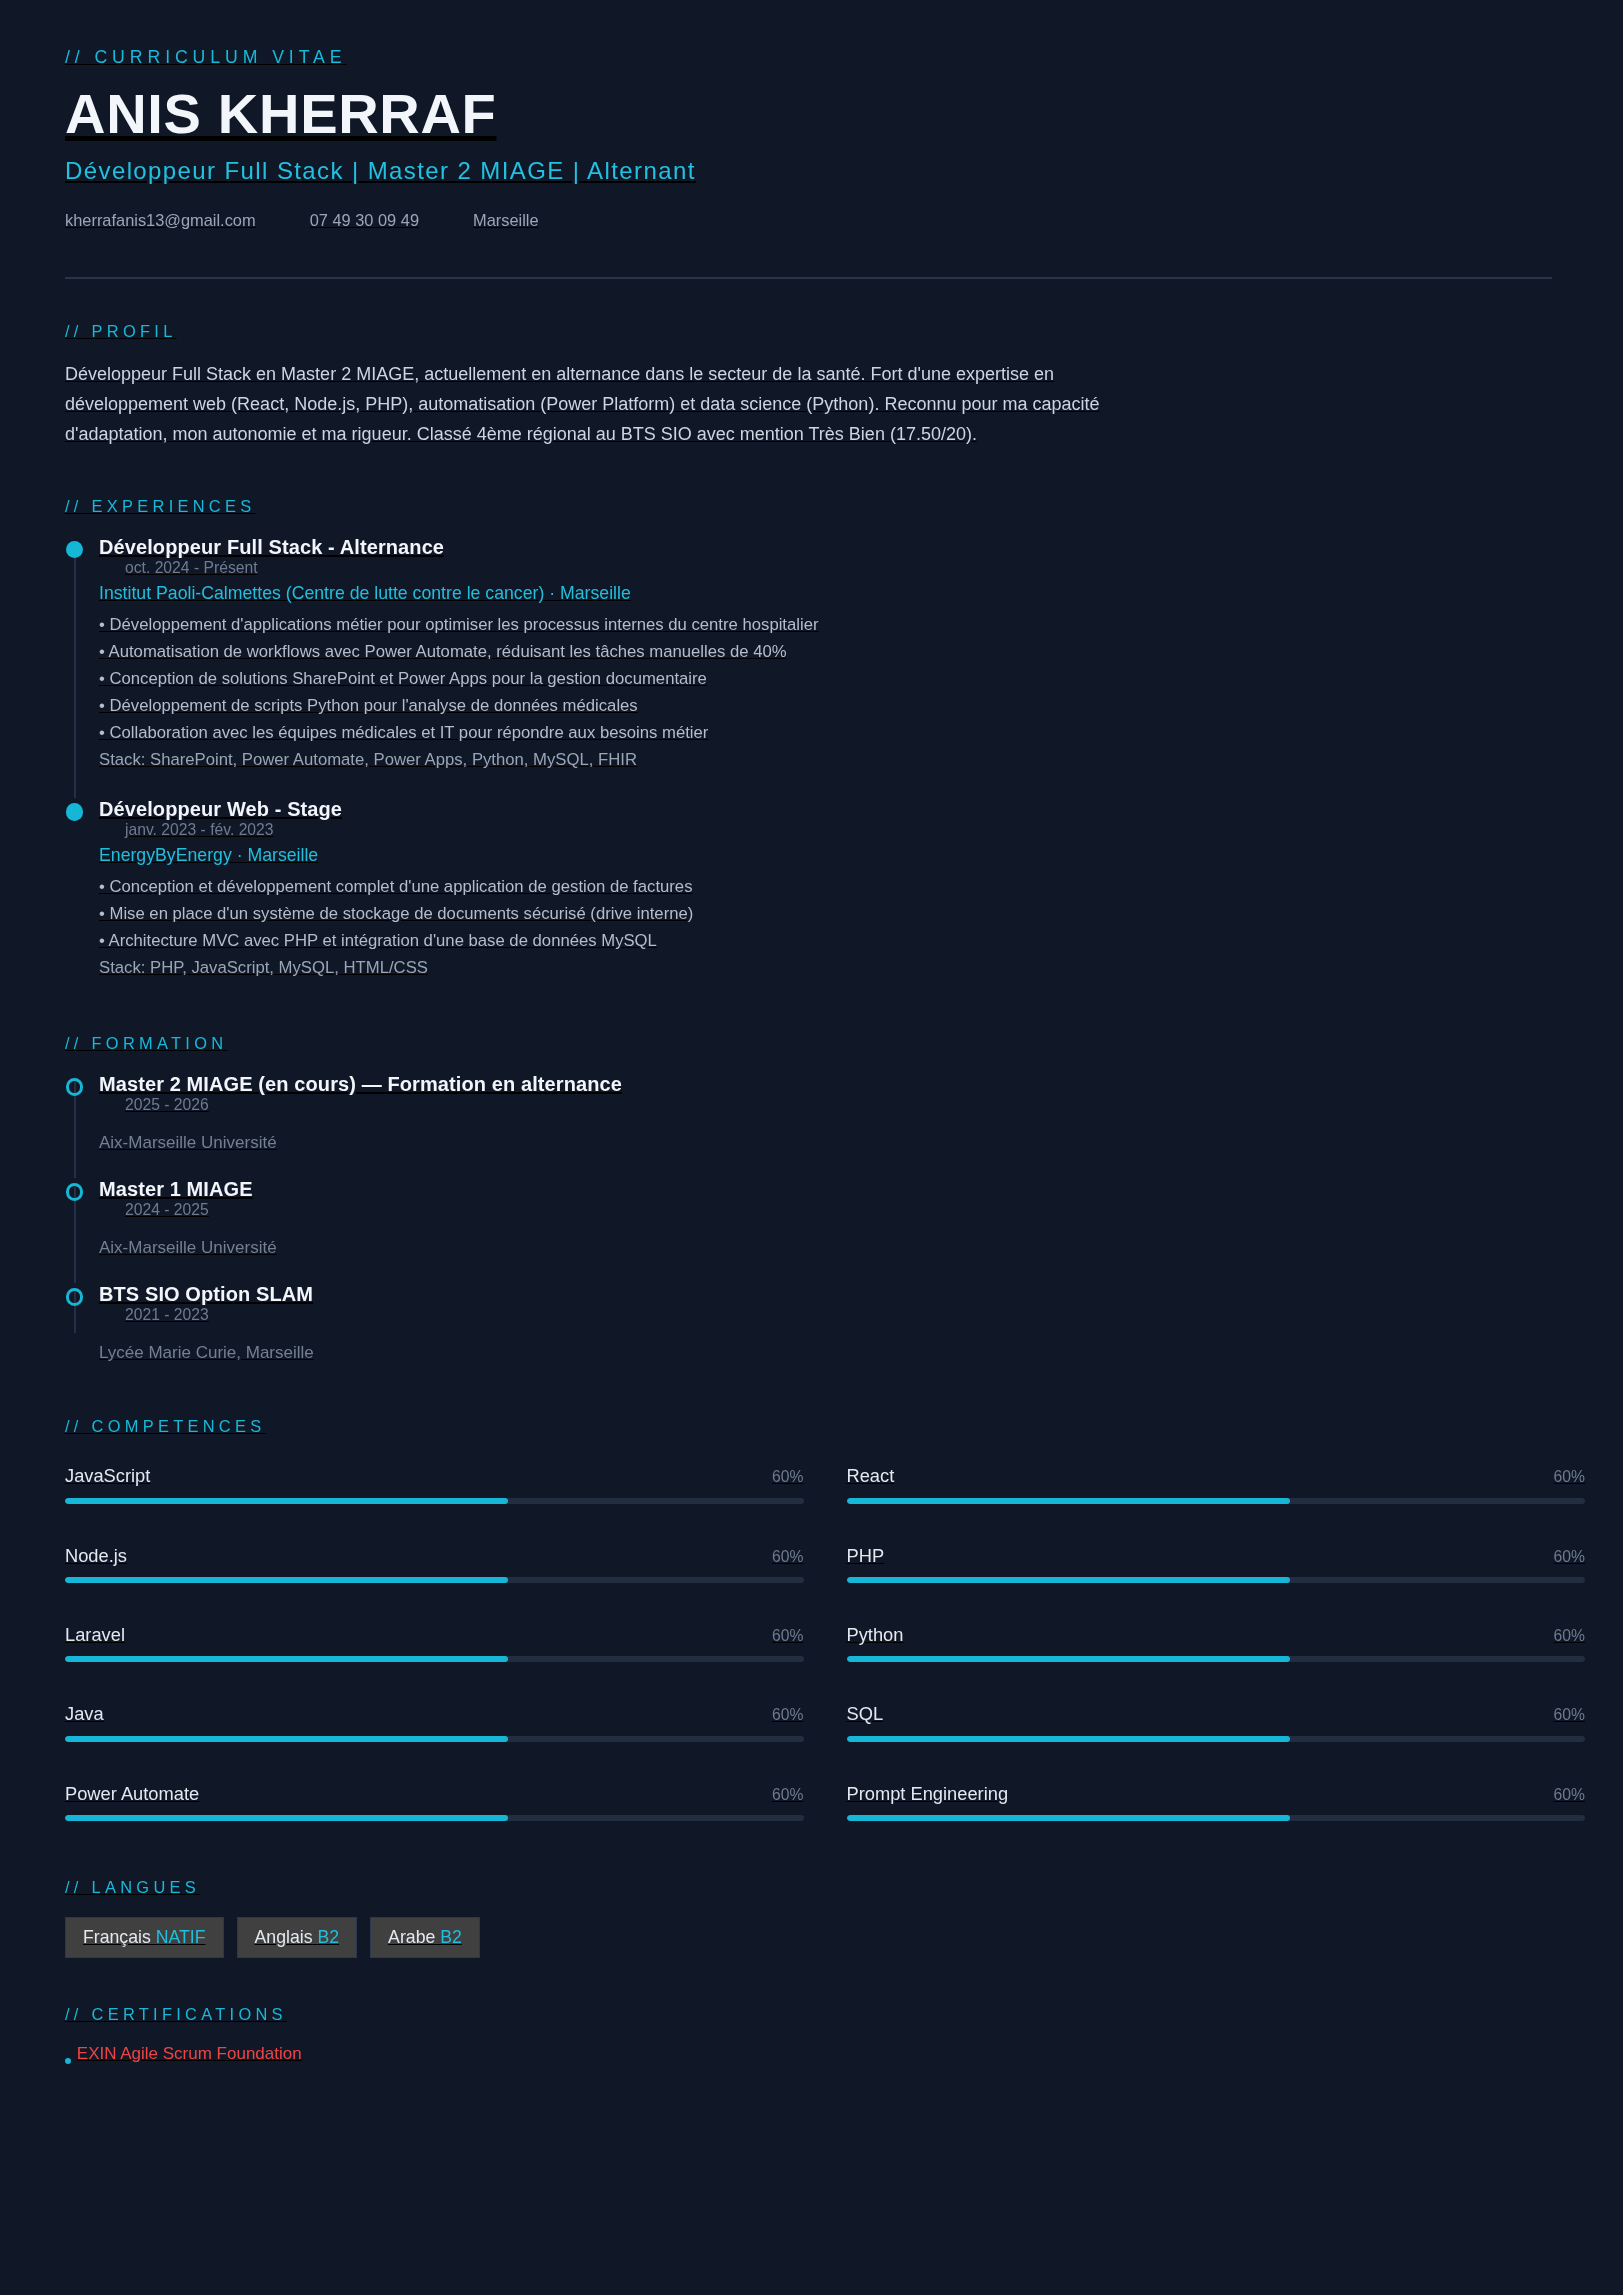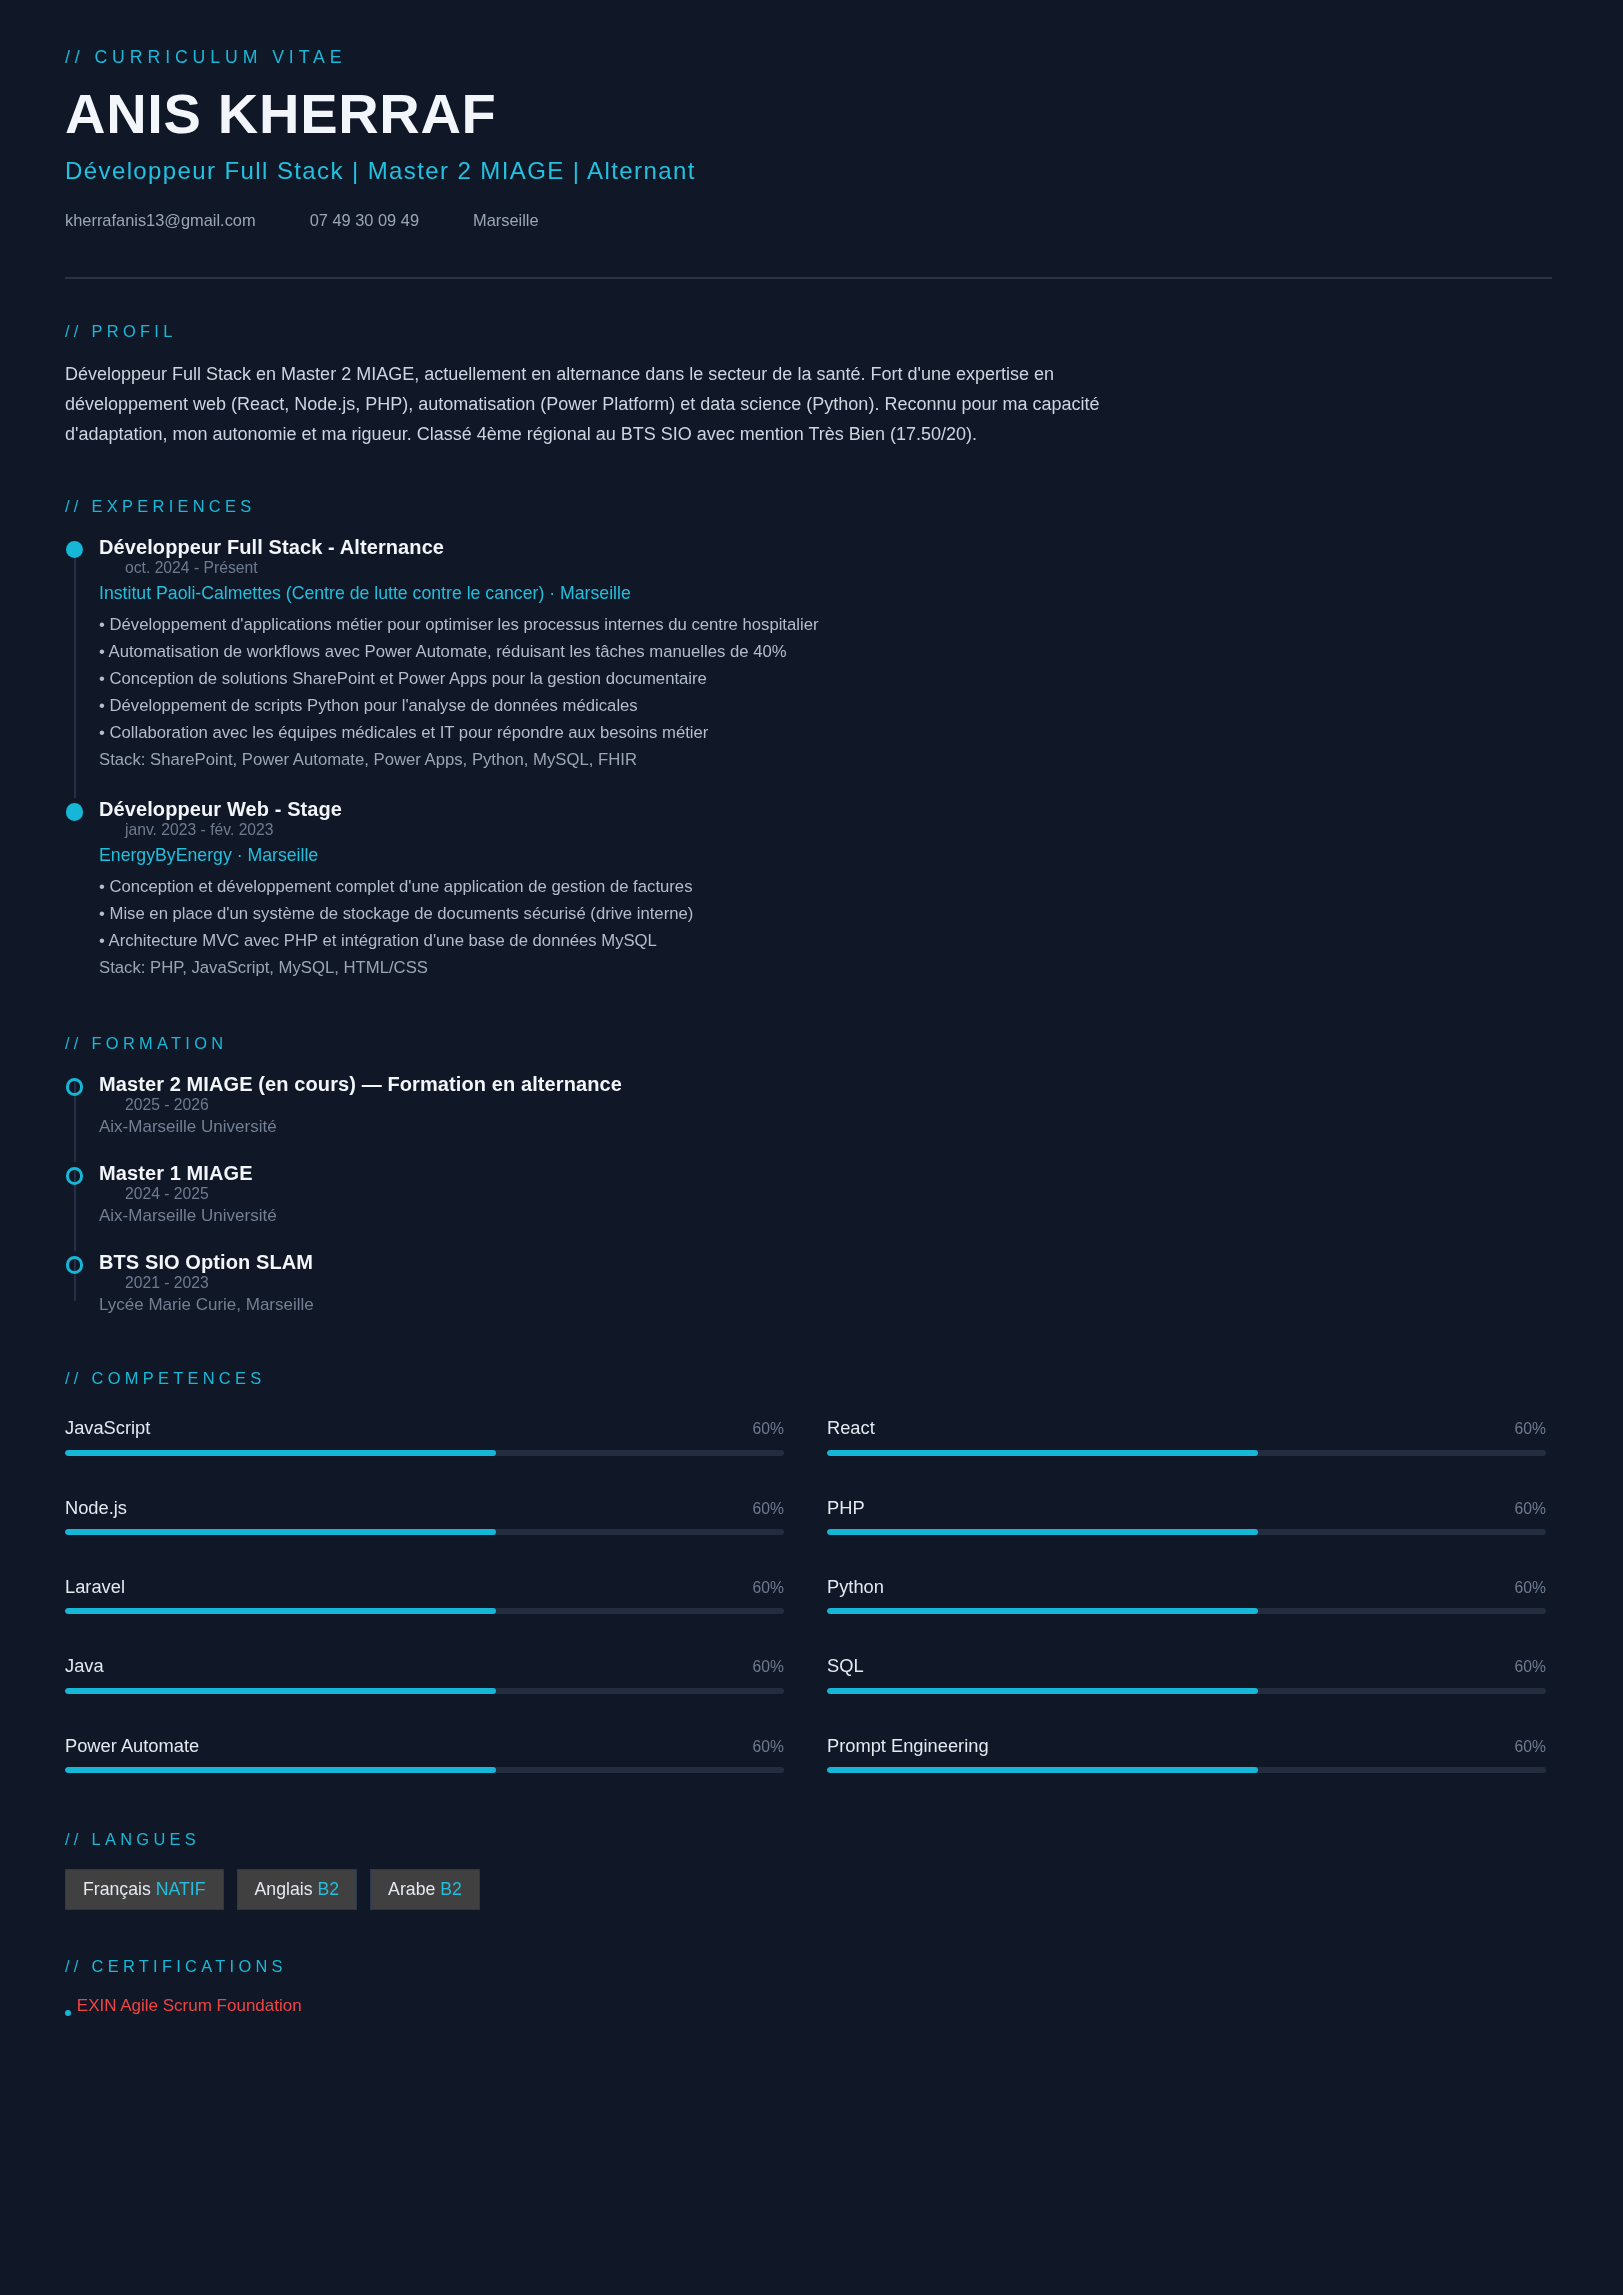--- a/index.html
+++ b/index.html
@@ -10,21 +10,21 @@
     font-family: "Liberation Sans", sans-serif;
   }
   .page {
     width: 1623px;
     height: 2295px;
     background: #101828;
     padding: 0;
     position: relative;
     overflow: hidden;
   }
-  .inner { padding: 47px 77px 0 65px; }
+  .inner { padding: 47px 38px 0 65px; text-decoration: underline; }
 
   
   .eyebrow {
     color: #18b9d8;
     font-size: 17.7px;
     letter-spacing: 4.9px;
     font-weight: 400;
     margin-bottom: 18.3px;
   }
   .name {
@@ -132,21 +132,21 @@
     line-height: 1.62;
   }
   .tl-stack {
     color: #9aa5b6;
     font-size: 16.7px;
     line-height: 1.62;
   }
   .edu-school {
     color: #737f92;
     font-size: 17px;
-    margin-top: 3px;
+    margin-top: 19px;
   }
 
   
   .skills-grid {
     display: grid;
     grid-template-columns: 1fr 1fr;
     column-gap: 43px;
     row-gap: 0;
   }
   .skill {

